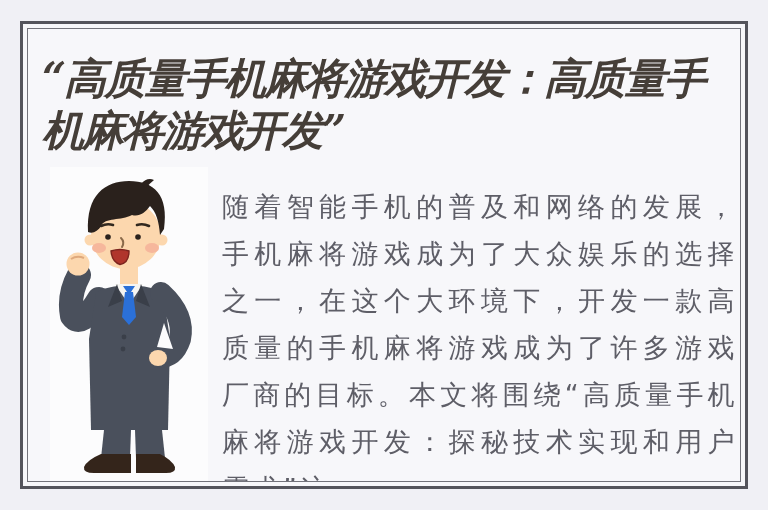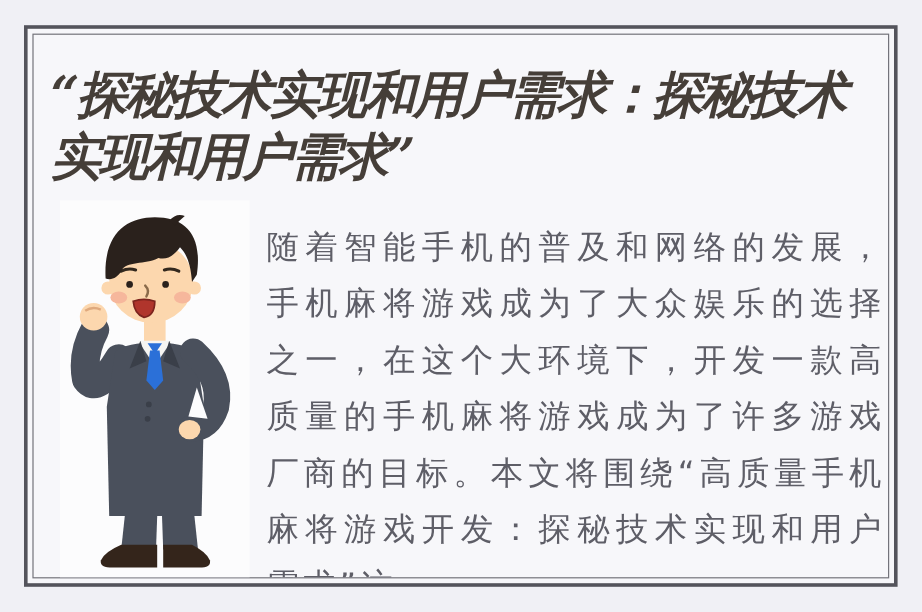--- a/index.html
+++ b/index.html
@@ -81,21 +81,21 @@
   .c-bg     { fill: #fcfcfd; }
   .s-suit   { stroke: var(--suit, #4a505c); fill: none; }
 </style>
 </head>
 <body>
 
 <div class="page">
   <div class="frame">
     <div class="inner">
 
-      <h1 class="title">“探秘技术实现和用户需求：探秘技术实现和用户需求”</h1>
+      <h1 class="title">“高质量手机麻将游戏开发：高质量手机麻将游戏开发”</h1>
 
       <div class="content">
 
         <div class="figure">
           <svg viewBox="0 0 145 298" xmlns="http://www.w3.org/2000/svg">
 
             <path class="s-suit" d="M22,98 Q11,118 15,139 Q24,152 42,122" stroke-width="24" stroke-linecap="round" stroke-linejoin="round"></path>
 
             <circle class="c-skin" cx="21" cy="87" r="11.5"></circle>
             <path d="M14,82 Q20,78 27,81" stroke="#dfa97d" stroke-width="2" fill="none"></path>

